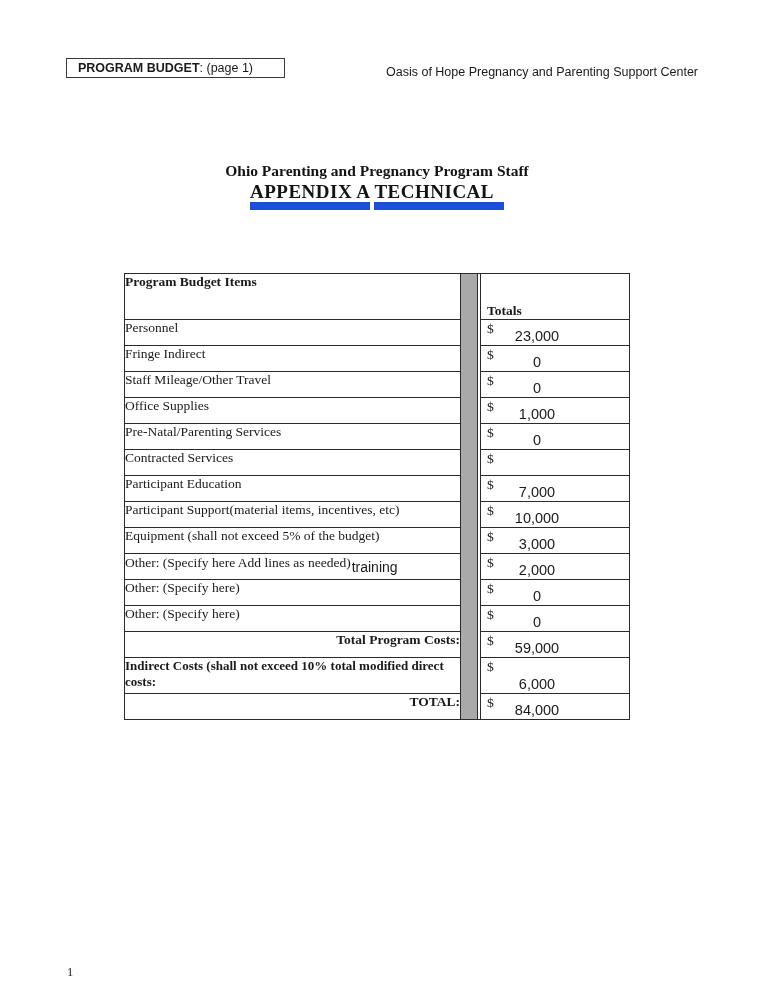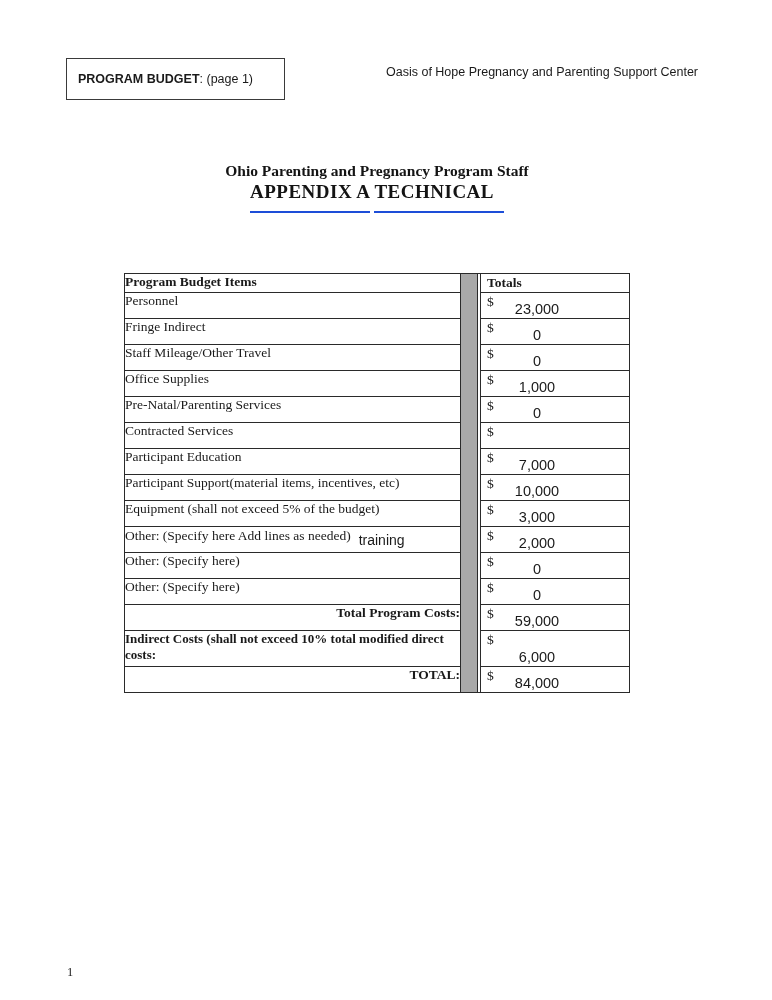--- a/index.html
+++ b/index.html
@@ -8,21 +8,21 @@
     background:#ffffff;
     font-family:"Liberation Serif", serif;
     color:#1f1f1f;
     position:relative;
     overflow:hidden;
   }
   .page { position:absolute; inset:0; background:#ffffff; }
 
   
   .header-box {
-    position:absolute; left:66px; top:58px; width:219px; height:42px;
+    position:absolute; left:66px; top:58px; width:219px; height:20px;
     border:1.5px solid #3a3a3a;
     display:flex; align-items:center; padding-left:11px;
     font-family:"Liberation Sans", sans-serif;
     font-size:12.5px; color:#1a1a1a; white-space:nowrap;
   }
   .header-box .b { font-weight:bold; }
   .org-name {
     position:absolute; top:65px; right:74px;
     font-family:"Liberation Sans", sans-serif;
     font-size:12.5px; color:#1a1a1a; white-space:nowrap;
@@ -30,21 +30,21 @@
 
   
   .title-block {
     position:absolute; left:0; top:161px; width:754px;
     text-align:center; color:#141414;
   }
   .title-line1 { font-size:15.5px; font-weight:bold; line-height:19px; }
   .title-line2, .title-line3 {
     font-size:19px; font-weight:bold; line-height:23px; letter-spacing:0.5px;
   }
-  .u { border-bottom:2px solid #1d4ed8; padding-bottom:9px; }
+  .u { border-bottom:8px solid #1d4ed8; padding-bottom:0px; }
   .u-trail { padding-right:10px; }
 
   
   table.budget {
     position:absolute; left:124px; top:273px;
     border-collapse:collapse; table-layout:fixed;
     font-size:13.5px; color:#1a1a1a;
   }
   table.budget td { padding:0; vertical-align:top; }
 
@@ -74,21 +74,21 @@
     font-size:13.5px; line-height:15px;
   }
   .amount {
     position:absolute; bottom:0px; left:4px; right:40px;
     text-align:center;
     font-family:"Liberation Sans", sans-serif;
     font-size:14.5px; line-height:17px;
   }
   .annotation {
     font-family:"Liberation Sans", sans-serif;
-    font-size:14px; position:relative; top:5px; margin-left:8px;text-align:center;
+    font-size:14px; position:relative; top:5px; margin-left:1px;text-align:center;
   }
   .lab-right {
     text-align:right; font-weight:bold; padding:5px 7px 0 4px;
   }
   .lab-indirect {
     font-weight:bold; font-size:13px; line-height:16px;
     padding:2px 2px 0 9px;
   }
 
   
@@ -122,21 +122,21 @@
         <col style="width:17px">
         <col style="width:3px">
         <col style="width:149px">
     </colgroup>
 
     <tbody>
         <tr class="r-head">
       <td class="c-item hdr-label">Program Budget Items</td>
       <td class="c-gray"></td>
       <td class="c-gap"></td>
-      <td class="c-total"><span class="hdr-label" style="padding-left:6px;display:inline-block;">Totals</span></td>
+      <td class="c-total"><span class="hdr-label" style="padding-left:6px;display:inline-block;margin-top:28px;">Totals</span></td>
     </tr>
 
     <tr class="r">
       <td class="c-item">Personnel</td>
       <td class="c-gray"></td>
       <td class="c-gap"></td>
       <td class="c-total">
             <span class="dollar">$</span>
             <span class="amount">23,000</span>
           </td>

